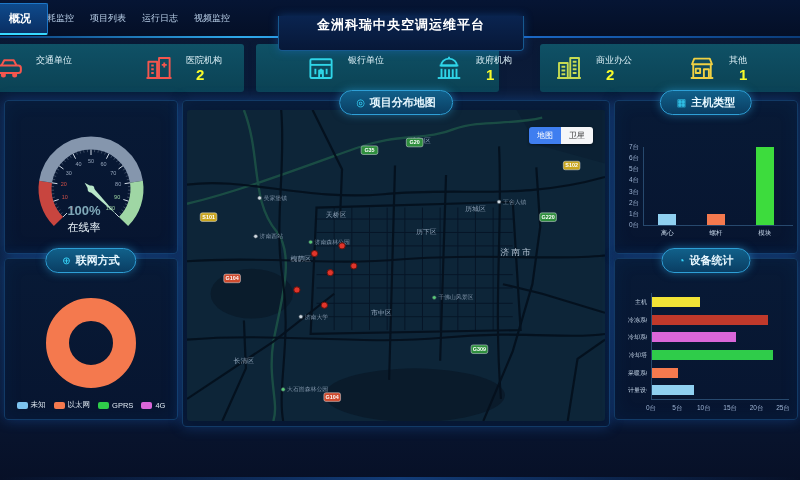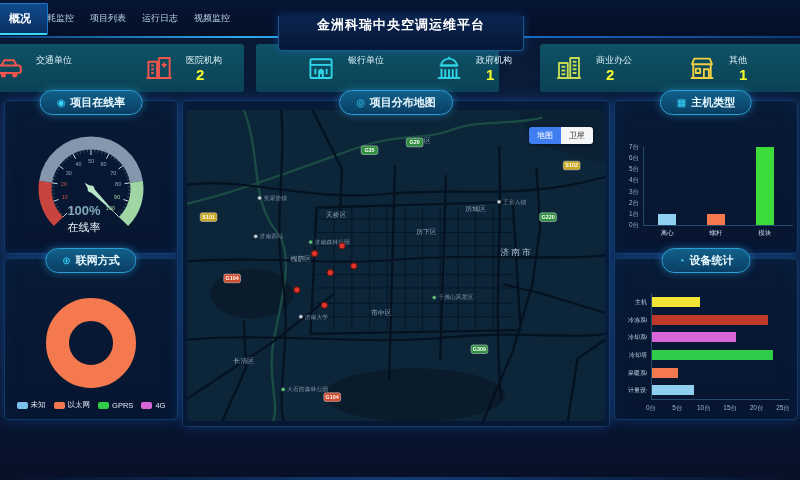--- a/index.html
+++ b/index.html
@@ -174,23 +174,20 @@
           </svg></span>
         <div class="itext">
           <div class="ilabel">其他</div>
           <div class="ivalue" style="color: rgb(248, 251, 42);">1</div>
         </div>
       </div>
     </div>
   </section>
 
 <section class="panel panel-gauge">
-  <div class="ph">
-    <span class="ph-icon">◉</span><span>项目在线率</span>
-  </div>
   <svg id="gaugeSvg" viewBox="0 0 172 122">
       <path d="M53.47308806541881,96.5269119345812 A46,46 0 0 1 40.56633633262367,56.80401460814937" stroke="#c8453f" stroke-width="13" fill="none"></path>
       <path d="M40.56633633262367,56.80401460814937 A46,46 0 0 1 131.43366366737632,56.80401460814938" stroke="#8596ad" stroke-width="13" fill="none"></path>
       <path d="M131.43366366737632,56.80401460814938 A46,46 0 0 1 118.5269119345812,96.5269119345812" stroke="#9fd6a4" stroke-width="13" fill="none"></path>
       <line x1="55.56472691035633" y1="89.17824759507324" x2="57.49101001729579" y2="87.58468762070152" stroke="rgba(220,232,242,.5)" stroke-width="0.5"></line>
       <line x1="53.3303173161548" y1="86.20229342515914" x2="55.39801875184121" y2="84.79708498052882" stroke="rgba(220,232,242,.5)" stroke-width="0.5"></line>
       <line x1="51.385886138267395" y1="83.02927012701775" x2="53.57665283837705" y2="81.82488594176347" stroke="rgba(220,232,242,.5)" stroke-width="0.5"></line>
       <line x1="49.74869228548275" y1="79.68734168007384" x2="52.043078849692705" y2="78.6944719534869" stroke="rgba(220,232,242,.5)" stroke-width="0.5"></line>
       <line x1="47.45128790341947" y1="72.61665803516341" x2="49.89107980826634" y2="72.07129993167206" stroke="rgba(220,232,242,.5)" stroke-width="0.5"></line>
       <line x1="46.81146929807812" y1="68.95066272579" x2="49.29175605136432" y2="68.63732964187925" stroke="rgba(220,232,242,.5)" stroke-width="0.5"></line>

